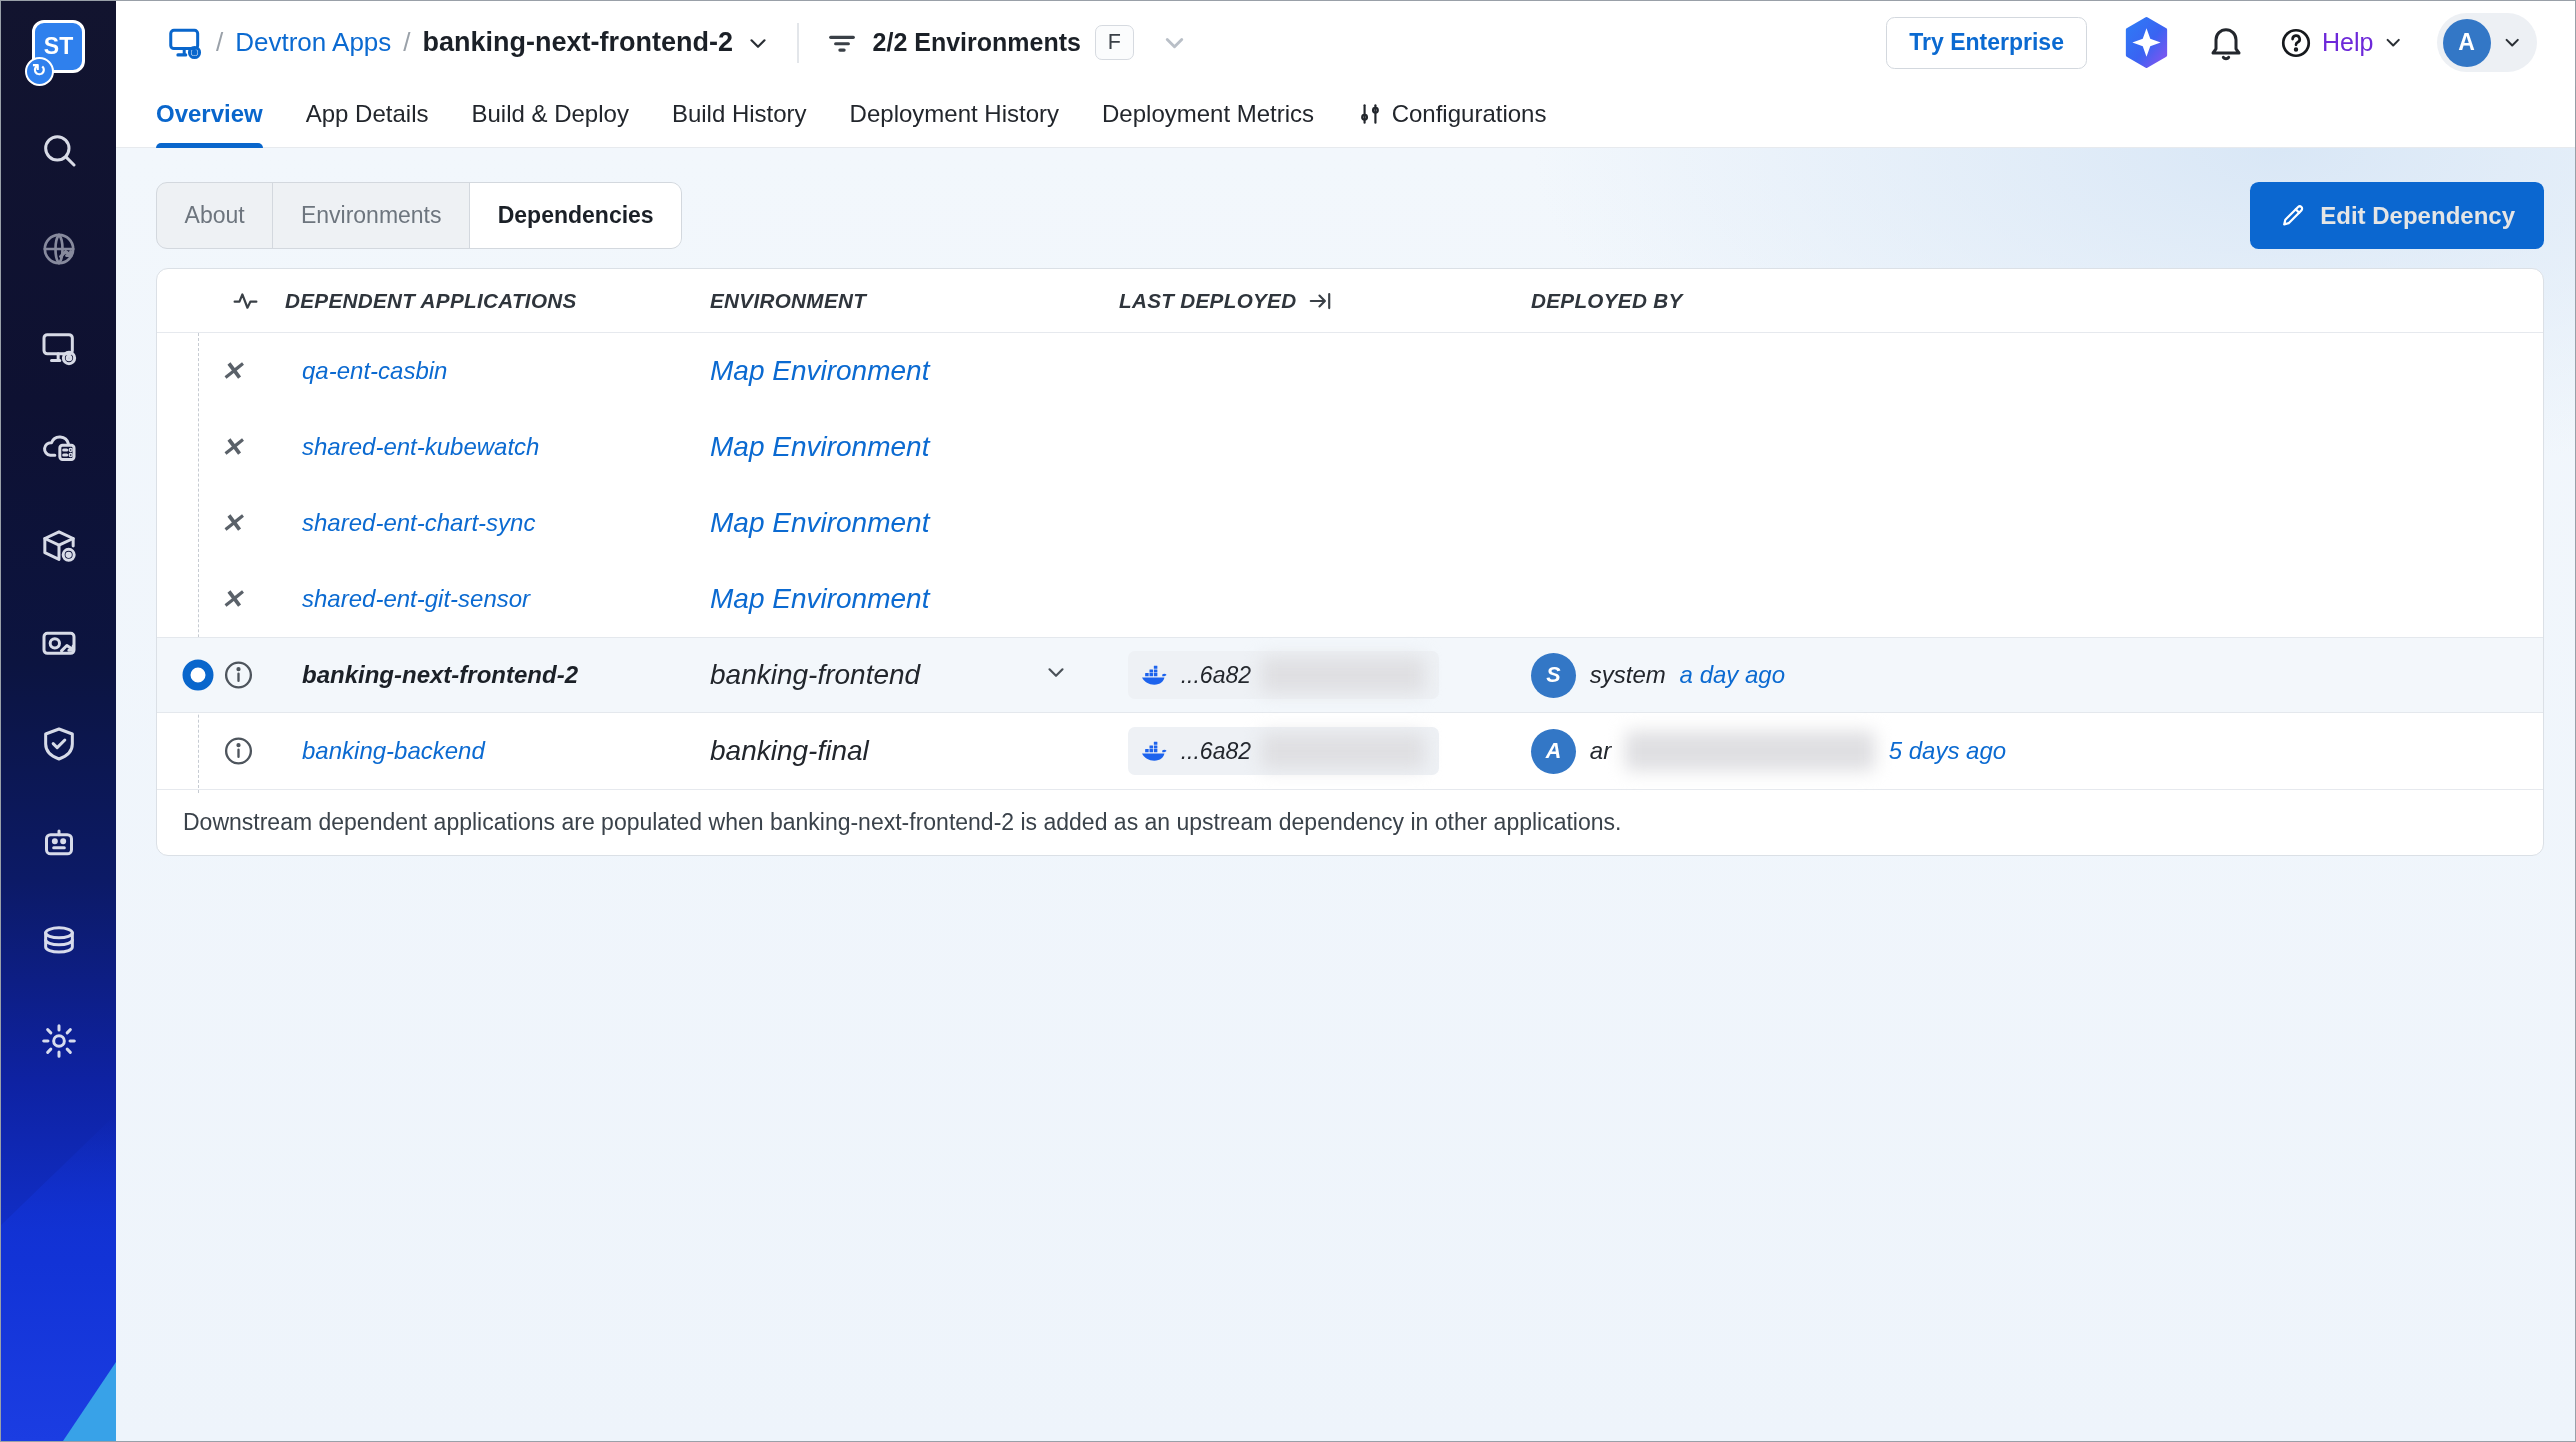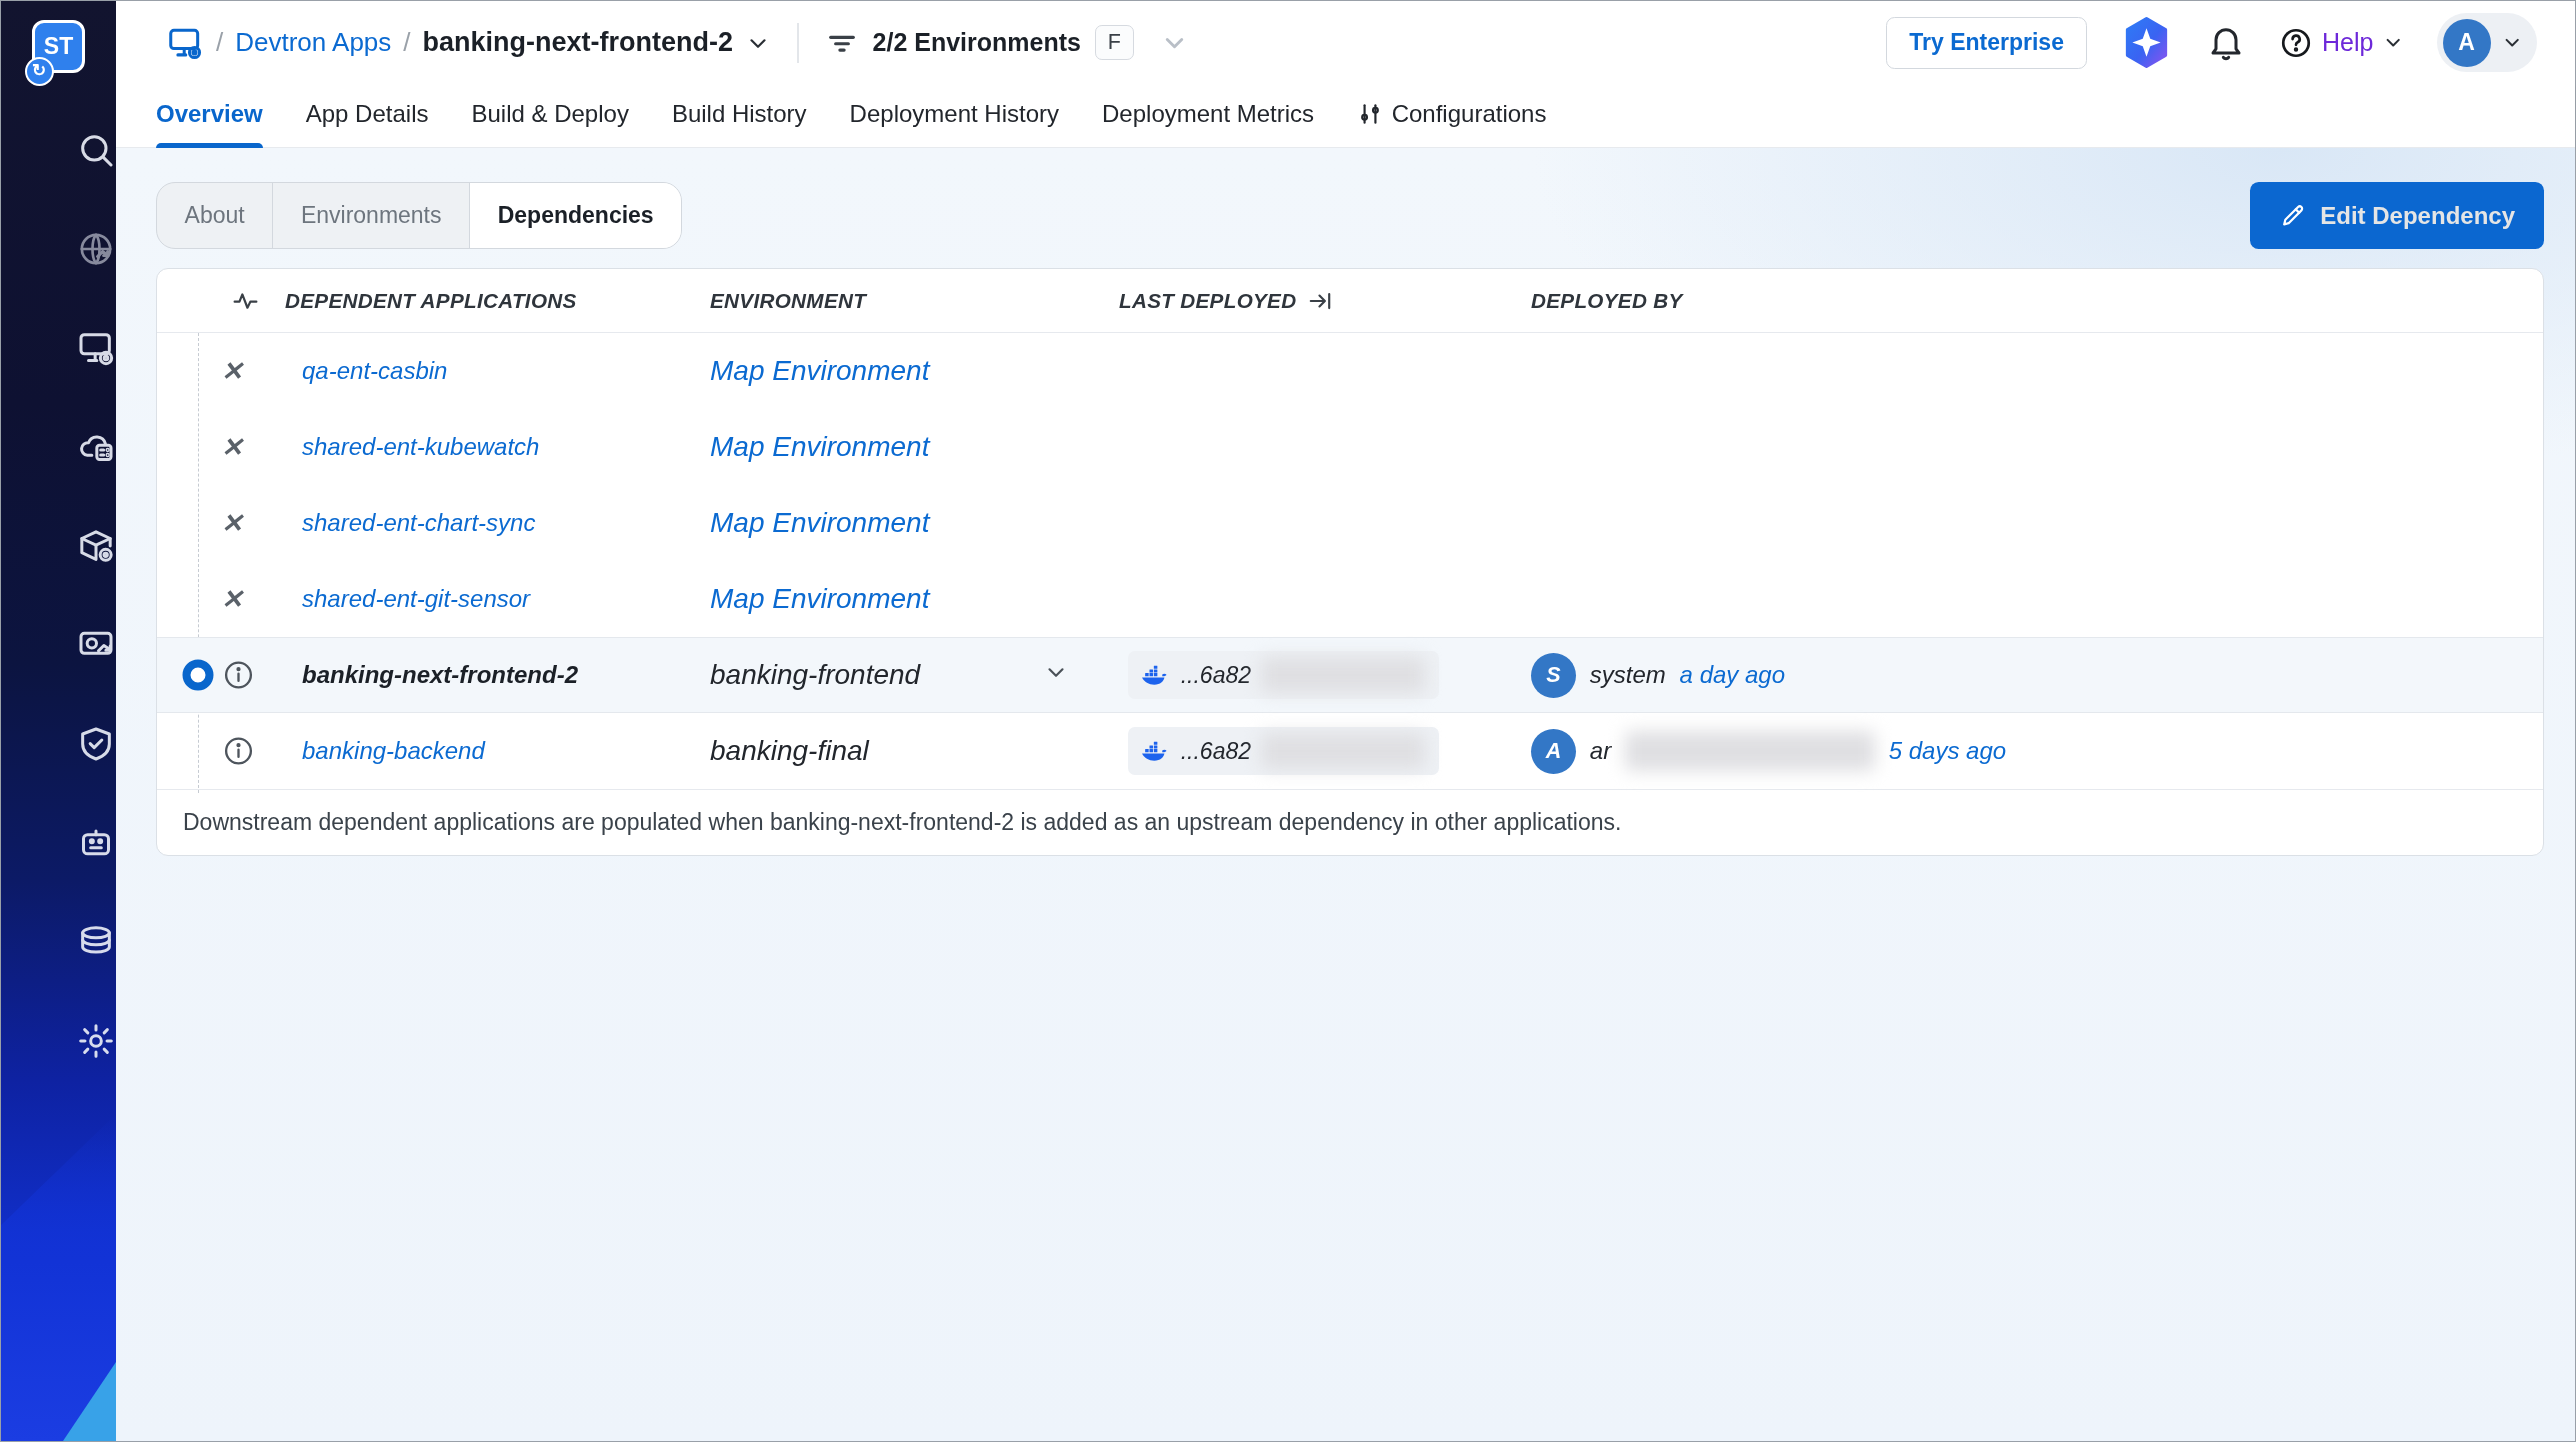--- a/index.html
+++ b/index.html
@@ -2,21 +2,21 @@
 <html style="font-size:13.8px"><head>
 <meta charset="utf-8">
 <style>
   * { margin:0; padding:0; box-sizing:border-box; }
   html,body { width:2576px; height:1442px; font-family:"Liberation Sans", sans-serif; background:#fff; overflow:hidden; }
   .window { width:2576px; height:1442px; display:flex; border:1.7px solid #99a0a8; background:#fff; }
 
   
   .sidebar { position:relative; width:115px; flex:0 0 115px; overflow:hidden;
     background:linear-gradient(180deg,#12142f 0%,#0e1132 28%,#0c1440 46%,#0c1a66 61%,#0e22a2 75%,#1130cd 87%,#1838dc 100%);
-    display:flex; flex-direction:column; align-items:flex-end; }
+    display:flex; flex-direction:column; align-items:center; }
   .side-band { position:absolute; bottom:0; left:0; width:100%; height:327px;
     background:linear-gradient(180deg, rgba(22,51,214,0) 0%, #1233d6 45%, #1b3de2 100%);
     clip-path:polygon(0 34%, 100% 0, 100% 100%, 0 100%); }
   .side-cyan { position:absolute; bottom:0; right:0; width:53px; height:79px; background:#38a2e8;
     clip-path:polygon(100% 0, 100% 100%, 0 100%); }
   .logo { position:relative; margin:19px auto 0; width:53px; height:53px; background:#2f80ed;
     border:3.4px solid #fff; border-radius:12px; display:flex; align-items:center; justify-content:center;
     color:#fff; font-size:23px; font-weight:700; }
   .logo-badge { position:absolute; left:-10.3px; bottom:-15.5px; width:29px; height:29px; border-radius:50%;
     background:#2f80ed; border:2.6px solid #fff; color:#fff; font-size:17px; line-height:24px; text-align:center; }
@@ -66,21 +66,21 @@
   .tab.active { color:#0966cc; font-weight:700; }
   .tab.active::after { content:""; position:absolute; left:0; right:0; bottom:-0.9px; height:5.2px; background:#0966cc; border-radius:5.2px 5.2px 0 0; }
   .tab-icon { width:26px; height:26px; color:#22262c; }
   .tab-icon svg { width:100%; height:100%; }
 
   .content { flex:1; min-height:0; padding:34px 31px 0 40px;
     background: radial-gradient(1206px 534px at 88% 0%, #d9e7f6 0%, rgba(217,231,246,0) 62%),
                 linear-gradient(180deg,#f2f7fc 0%, #eef4fb 100%); }
 
   .subtab-row { display:flex; justify-content:space-between; align-items:center; margin-bottom:19px; }
-  .segmented { display:flex; border:1.7px solid #d3d8de; border-radius:19px; background:#eef1f4; overflow:hidden; height:67px; }
+  .segmented { display:flex; border:1.7px solid #d3d8de; border-radius:11px; background:#eef1f4; overflow:hidden; height:67px; }
   .seg { padding:0 27.6px; display:flex; align-items:center; font-size:23px; color:#6d757e; border-right:1.7px solid #d3d8de; cursor:pointer; }
   .seg:last-child { border-right:none; }
   .seg.active { background:#fff; color:#1b2027; font-weight:700; border-radius:0 6.9px 6.9px 0; }
   .btn-primary { height:67px; background:#0b67d0; border:none; border-radius:8.6px; color:#e5e5e5; font-size:24px; font-weight:700;
     display:flex; align-items:center; gap:13.8px; padding:0 29px; cursor:pointer; }
   .btn-primary svg { width:27.6px; height:27.6px; }
 
   
   .card { position:relative; background:#fff; border:0.9px solid #dbe0e6; border-radius:12px; }
   .grid-row { display:grid; grid-template-columns:128px 425px 409px 412px 1fr; align-items:center;font-style:italic; }

